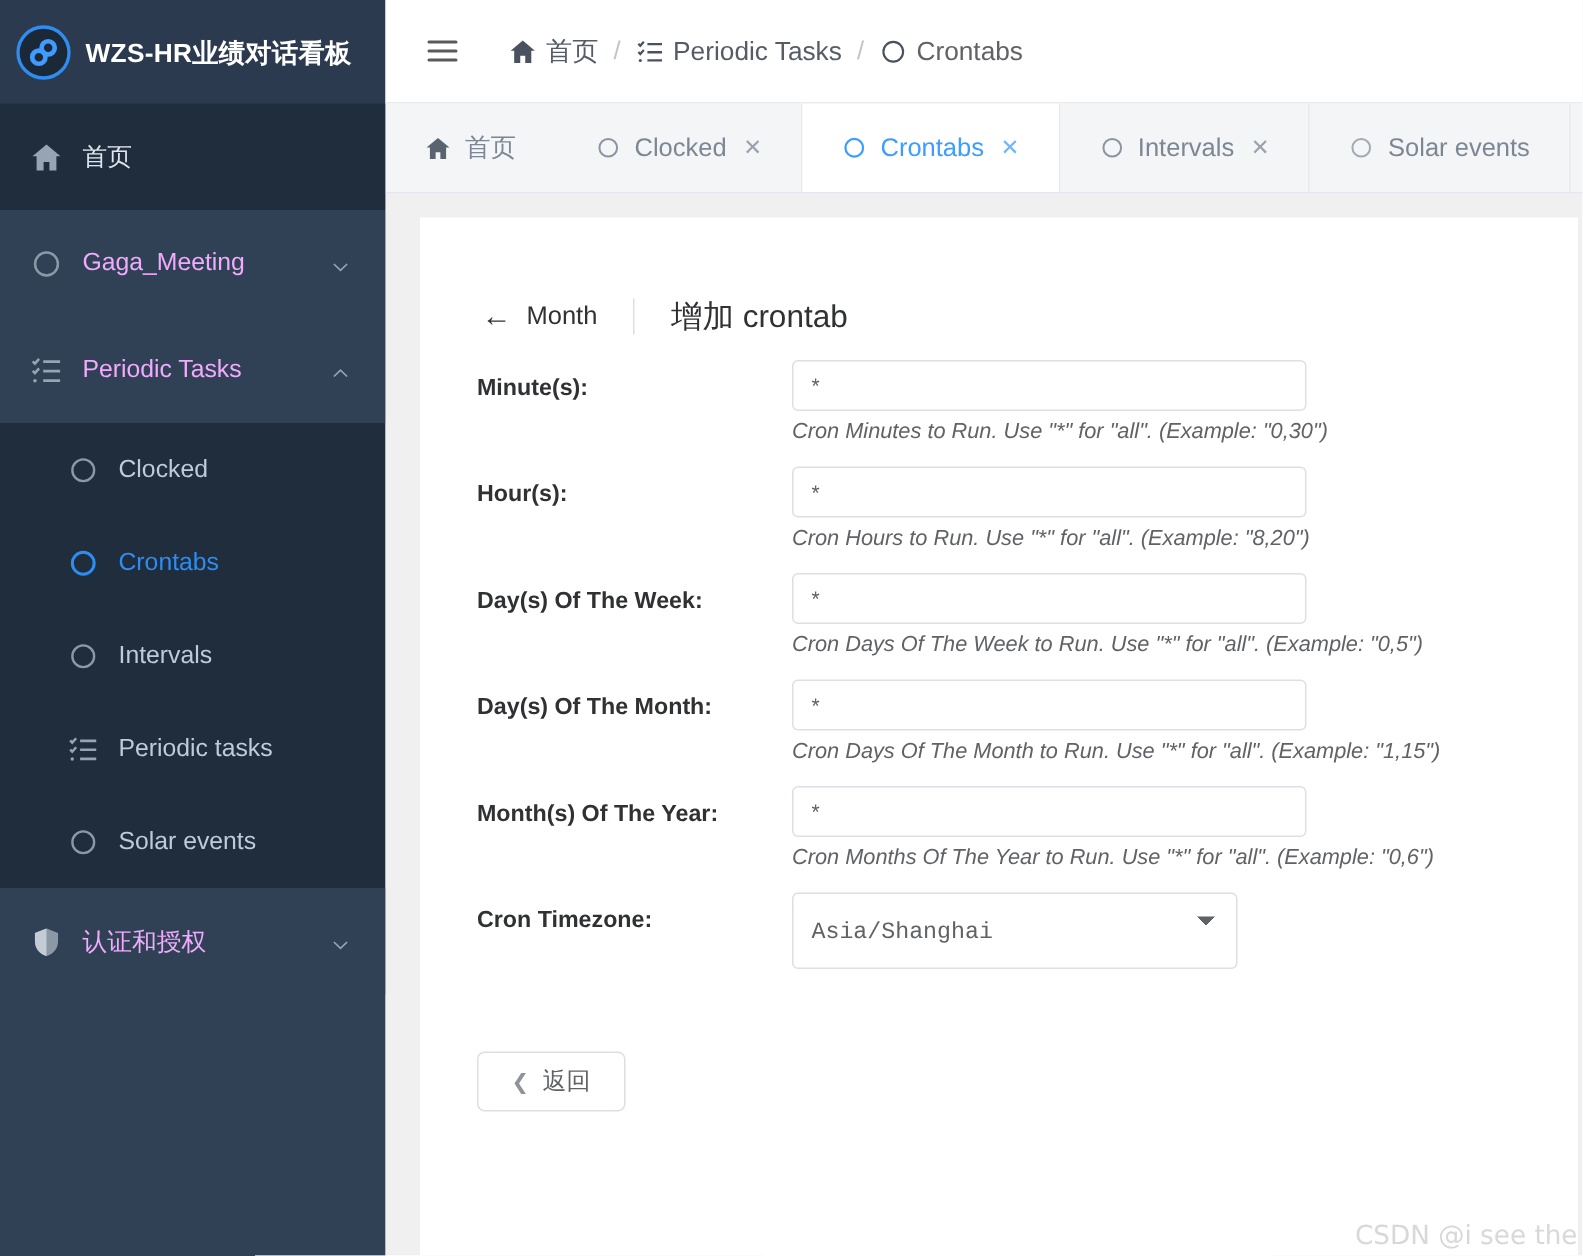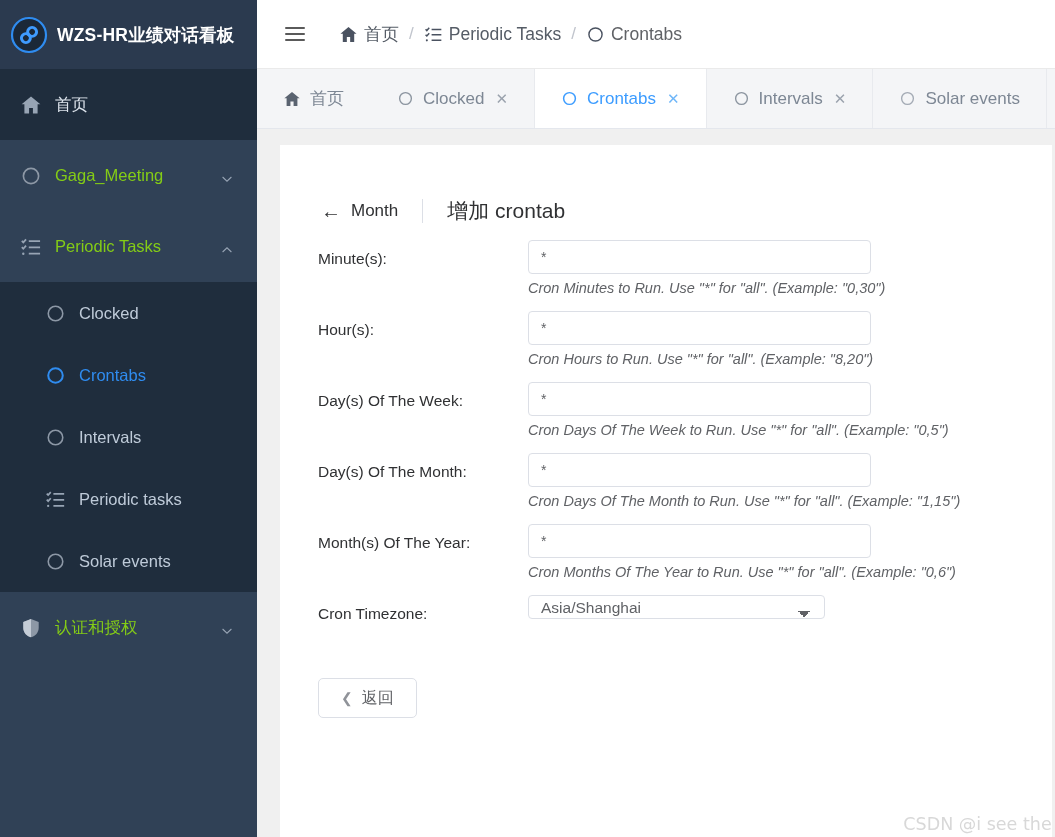--- a/index.html
+++ b/index.html
@@ -28,21 +28,21 @@
   }
   .logo-mark { width: 42px; height: 42px; flex: 0 0 42px; }
   .logo-text {
     color: #ffffff; font-size: 17.5px; font-weight: bold;
     margin-left: 7px; letter-spacing: .2px; white-space: nowrap;
   }
   .nav-item {
     height: 71px;
     display: flex; align-items: center;
     padding-left: 20px;
-    color: #84cc16; font-size: 16.5px;
+    color: #f0abfc; font-size: 16.5px;
     cursor: pointer; position: relative;
   }
   .nav-item .ic { width: 26px; flex: 0 0 26px; display: flex; align-items: center; justify-content: flex-start; }
   .nav-item .lbl { margin-left: 9px; white-space: nowrap; }
   .nav-item .chev {
     position: absolute; right: 24px; top: 50%;
     transform: translateY(-50%);
     width: 12px; height: 12px;
   }
   .nav-home { background: #1f2d3d; color: #dfe6ee; }
@@ -126,38 +126,38 @@
     color: #303133; font-size: 17px; cursor: pointer;
   }
   .back-link .arrow { font-size: 20px; margin-right: 10px; line-height: 1; }
   .head-div { width: 1px; height: 24px; background: #dcdfe6; margin: 0 24px; }
   .card-title { font-size: 21px; color: #303133; }
 
   .form { padding: 0 0 0 38px; }
   .field { display: flex; margin-bottom: 15px; }
   .field-label {
     width: 210px; flex: 0 0 210px;
-    font-size: 15.5px; font-weight: normal; color: #303133;
+    font-size: 15.5px; font-weight: bold; color: #303133;
     padding-top: 10px; text-align: left;
   }
   .field-body { flex: 1 1 auto; min-width: 0; }
   .f-input {
     width: 343px; height: 34px;
     border: 1px solid #dcdfe6; border-radius: 4px;
     padding: 0 12px;
     font-size: 14px; color: #606266;
     font-family: "Liberation Sans", sans-serif;
     background: #ffffff; outline: none;
   }
   .f-select {
-    width: 297px; height: 24px;
+    width: 297px; height: 51px;
     border: 1px solid #dcdfe6; border-radius: 4px;
     padding: 0 12px;
     font-size: 15.5px; color: #606266;
-    font-family: Liberation Sans, sans-serif;
+    font-family: Liberation Mono, monospace;
     background: #ffffff; outline: none;
     appearance: none; -webkit-appearance: none;
     background-image: linear-gradient(45deg, transparent 50%, #606266 50%), linear-gradient(135deg, #606266 50%, transparent 50%);
     background-position: calc(100% - 20px) 15px, calc(100% - 14px) 15px;
     background-size: 6px 6px, 6px 6px;
     background-repeat: no-repeat;
   }
   .help {
     font-size: 14.5px; color: #606266;
     margin-top: 6px; white-space: nowrap; font-style: italic;

